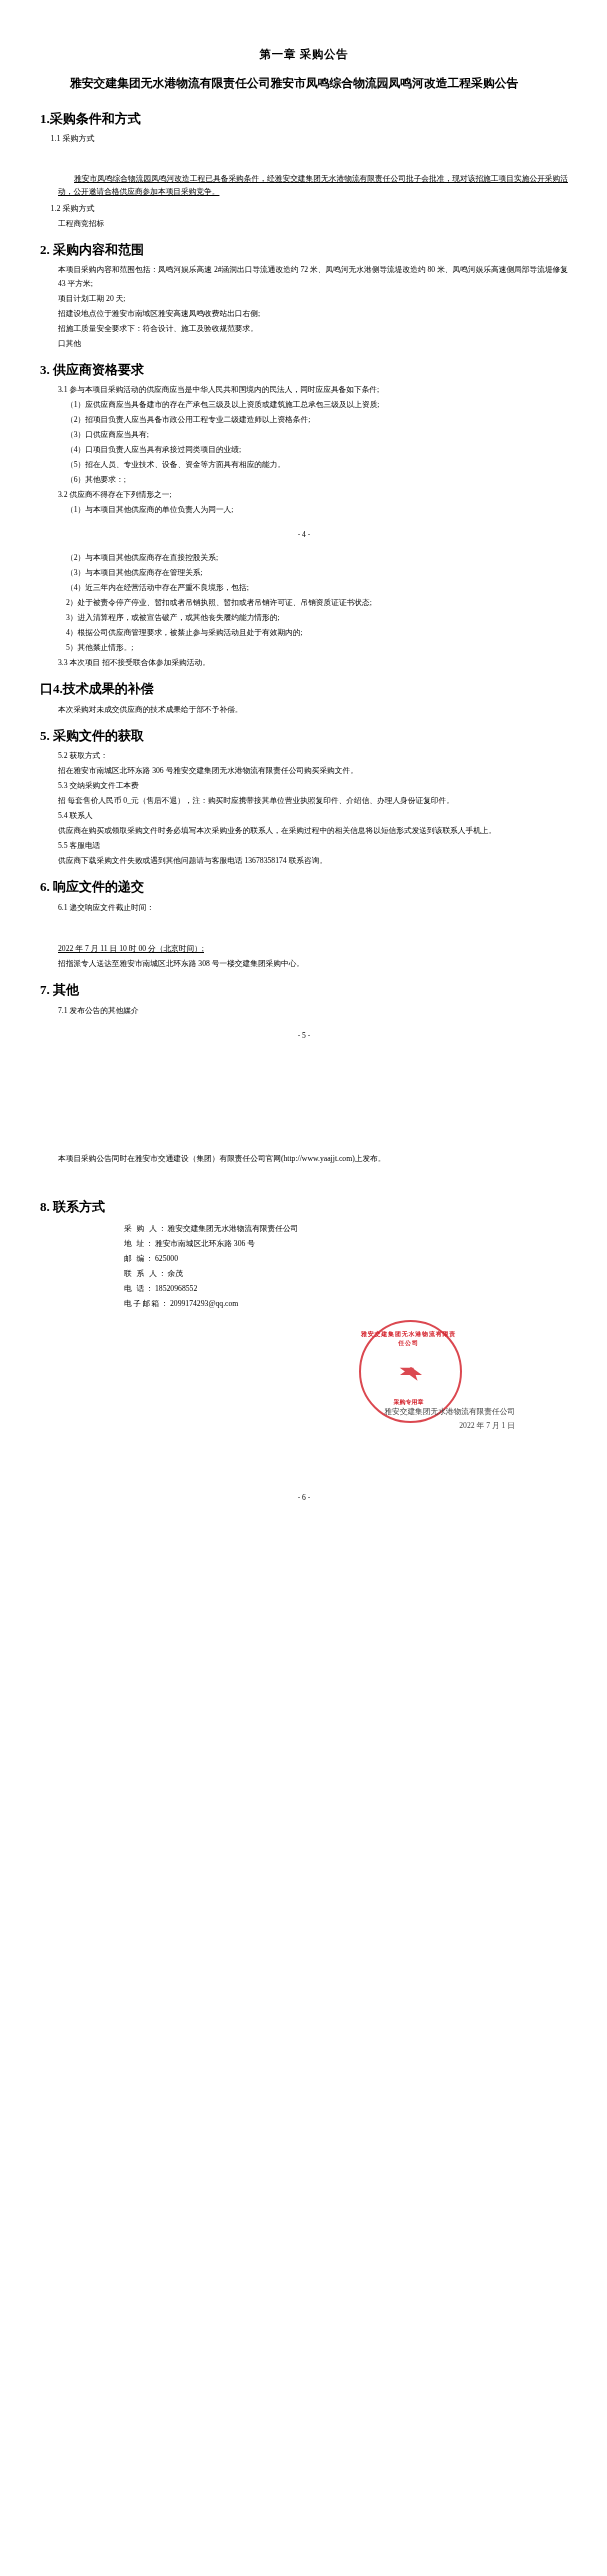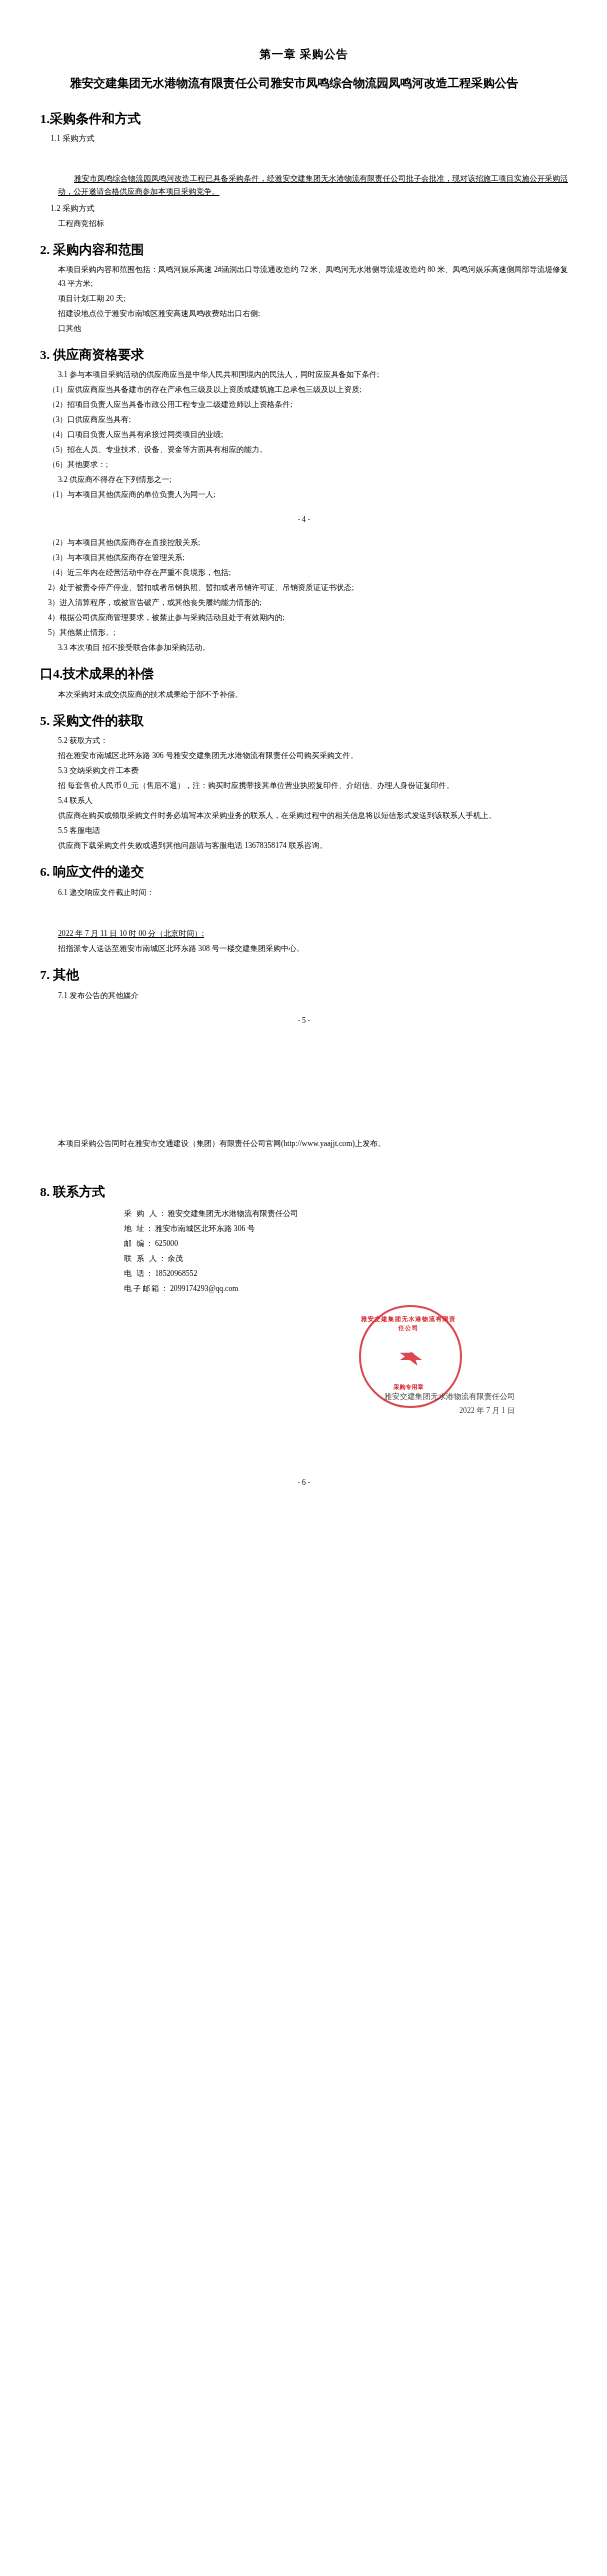--- a/index.html
+++ b/index.html
@@ -40,21 +40,21 @@
     font-size:8px;
     margin:4.6px 0 2.3px 10.6px;
   }
   p {
     font-size:7.7px;
     line-height:1.75;
     margin:1.5px 0;
     text-align:justify;
   }
   .ind2 { margin-left:18px; text-indent:0; }
-  .ind3 { margin-left:8px; }
+  .ind3 { margin-left:26px; }
   .indent-first { text-indent:16px; }
   .u { text-decoration:underline;margin-top:28px; }
   .pagenum {
     text-align:center;
     font-size:7.6px;
     margin:13.7px 0 12px 0;
     color:#000;
   }
   .gap-s { height:7.6px; }
   .gap-m { height:20px; }
@@ -137,20 +137,21 @@
   <h2 class="sec">1.采购条件和方式</h2>
   <h3 class="sub">1.1 采购方式</h3>
   <p class="ind2 indent-first u">雅安市凤鸣综合物流园凤鸣河改造工程已具备采购条件，经雅安交建集团无水港物流有限责任公司批子会批准，现对该招施工项目实施公开采购活动，公开邀请合格供应商参加本项目采购竞争。</p>
   <h3 class="sub">1.2 采购方式</h3>
   <p class="ind2">工程商竞招标</p>
 
   <h2 class="sec">2. 采购内容和范围</h2>
   <p class="ind2">本项目采购内容和范围包括：凤鸣河娱乐高速 2#涵洞出口导流通改造约 72 米、凤鸣河无水港侧导流堤改造约 80 米、凤鸣河娱乐高速侧局部导流堤修复 43 平方米;</p>
   <p class="ind2">项目计划工期 20 天;</p>
   <p class="ind2">招建设地点位于雅安市南域区雅安高速凤鸣收费站出口右侧;</p>
+  <p class="ind2">招施工质量安全要求下：符合设计、施工及验收规范要求。</p>
   <p class="ind2">口其他</p>
 
   <h2 class="sec">3.  供应商资格要求</h2>
   <p class="ind2">3.1 参与本项目采购活动的供应商应当是中华人民共和国境内的民法人，同时应应具备如下条件;</p>
   <p class="ind3">（1）应供应商应当具备建市的存在产承包三级及以上资质或建筑施工总承包三级及以上资质;</p>
   <p class="ind3">（2）招项目负责人应当具备市政公用工程专业二级建造师以上资格条件;</p>
   <p class="ind3">（3）口供应商应当具有;</p>
   <p class="ind3">（4）口项目负责人应当具有承接过同类项目的业绩;</p>
   <p class="ind3">（5）招在人员、专业技术、设备、资金等方面具有相应的能力。</p>
   <p class="ind3">（6）其他要求：;</p>

